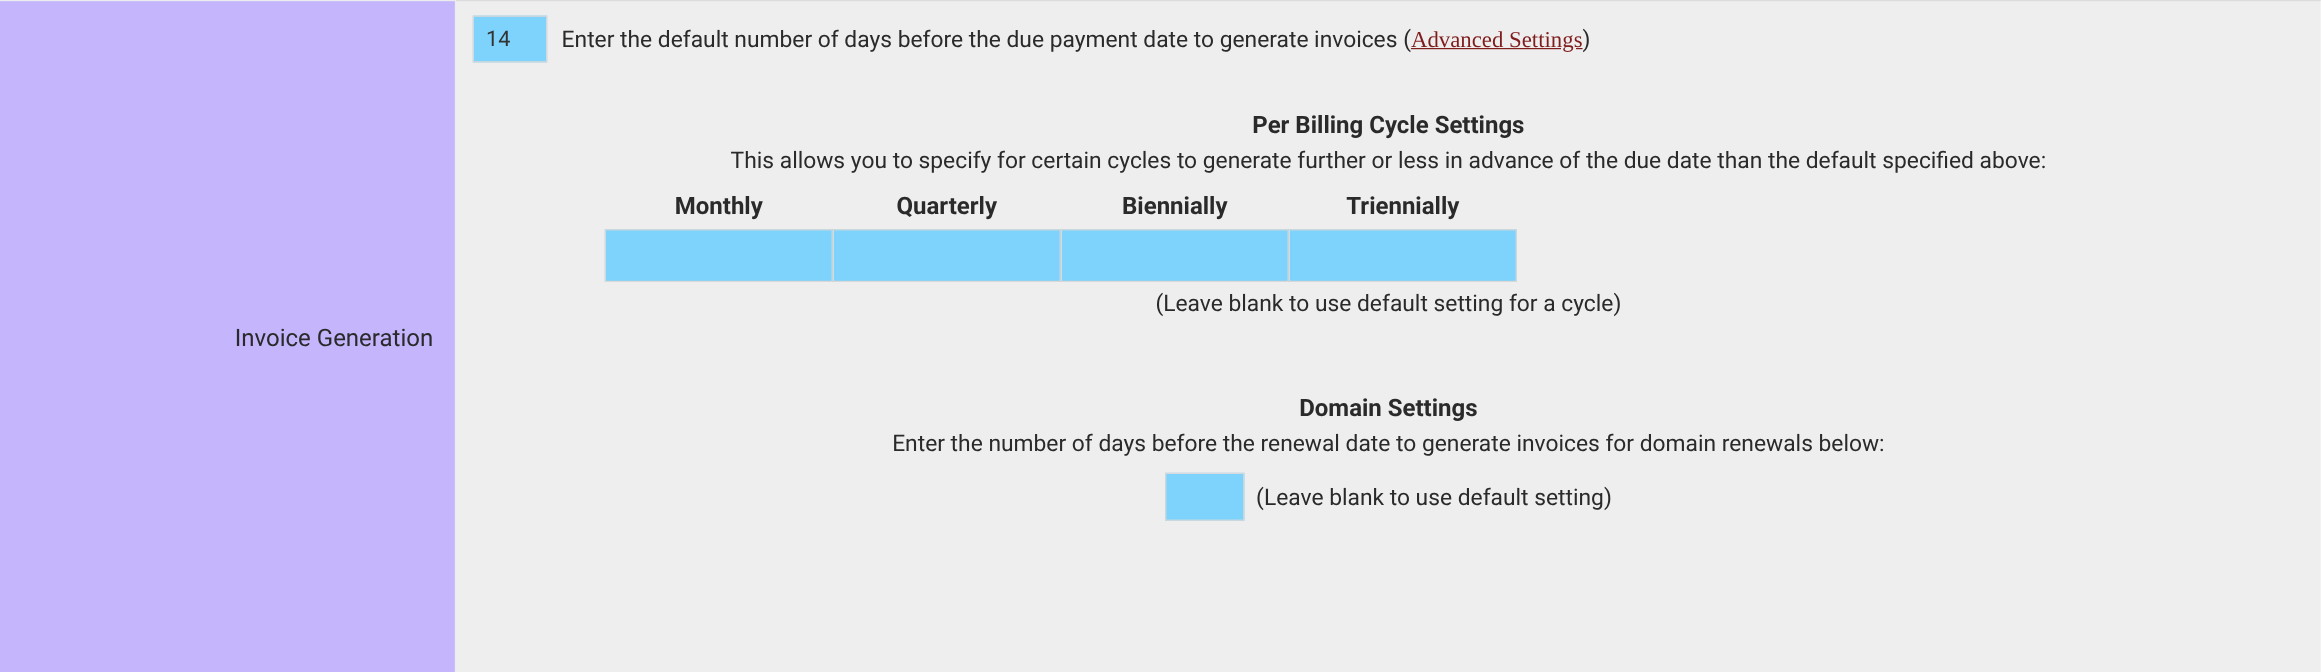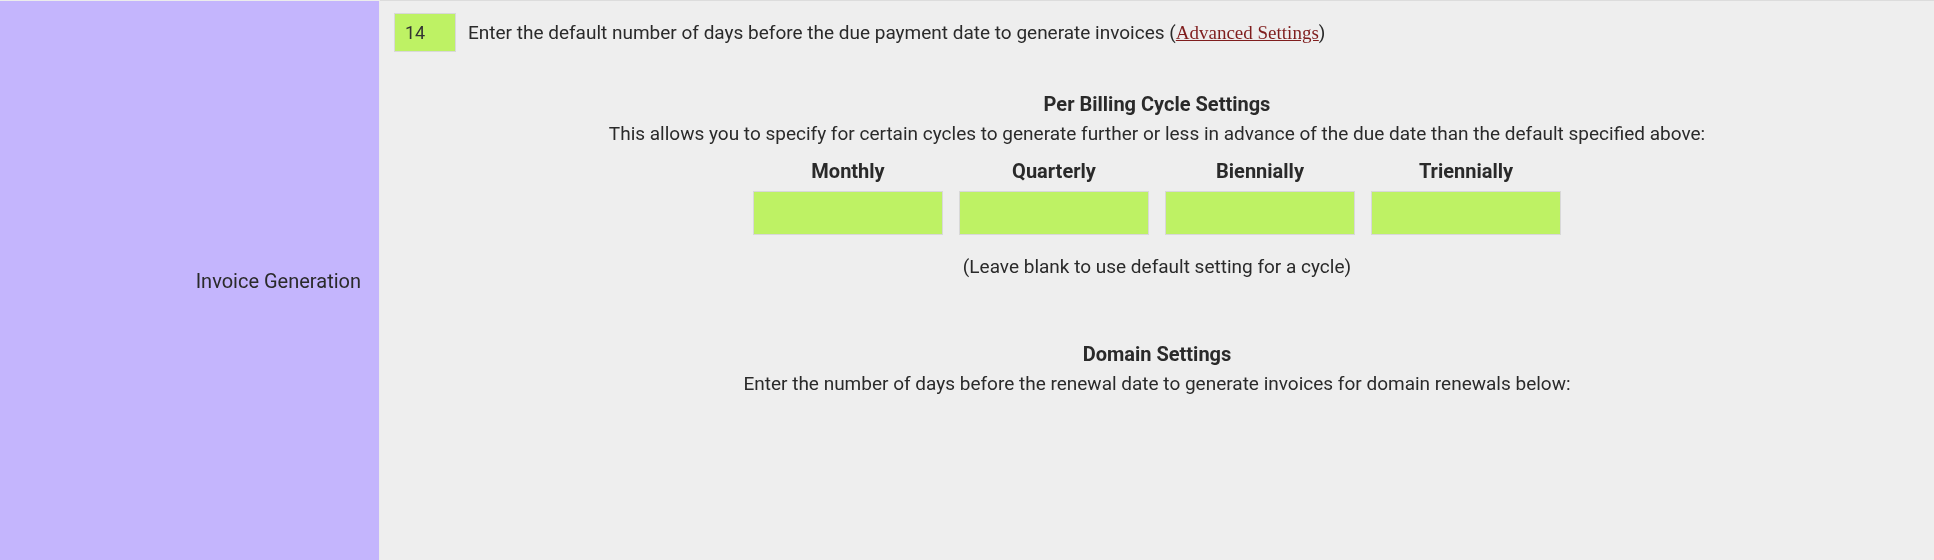--- a/index.html
+++ b/index.html
@@ -32,21 +32,21 @@
       border-top: 1px solid #dcdcdc;
       padding: 12px 14px 30px 14px;
     }
     .top-row {
       display: flex;
       align-items: center;
       gap: 12px;
       margin-bottom: 40px;
     }
     input[type="text"] {
-      background: #bef264;
+      background: #7dd3fc;
       border: 1px solid #d8d8d8;
       padding: 8px 10px;
       font-size: 18px;
       color: #333;
       font-family: inherit;
     }
     .input-small {
       width: 62px;
       text-align: left;
     }
@@ -68,23 +68,21 @@
       margin-bottom: 4px;
     }
     .section-desc {
       text-align: center;
       font-size: 19px;
       margin-bottom: 10px;
       line-height: 1.5;
     }
     .cycles-grid {
       display: flex;
-      justify-content: center;
-      gap: 16px;
-      margin-bottom: 20px;
+      margin-bottom: 6px;
       padding: 0 110px;
     }
     .cycle-col {
       display: flex;
       flex-direction: column;
       align-items: center;
       flex: 1;
       max-width: 190px;
     }
     .cycle-header {
@@ -149,15 +147,19 @@
         <div class="cycle-header">Triennially</div>
         <input type="text" class="input-cycle" value="" style="">
       </div>
     </div>
 
     <div class="hint">(Leave blank to use default setting for a cycle)</div>
 
     <div class="section-title">Domain Settings</div>
     <div class="section-desc">Enter the number of days before the renewal date to generate invoices for domain renewals below:</div>
 
+    <div class="domain-row">
+      <input type="text" class="input-domain" value="" style="">
+      <span>(Leave blank to use default setting)</span>
+    </div>
 
   </div>
 </div>
 
 </body></html>

